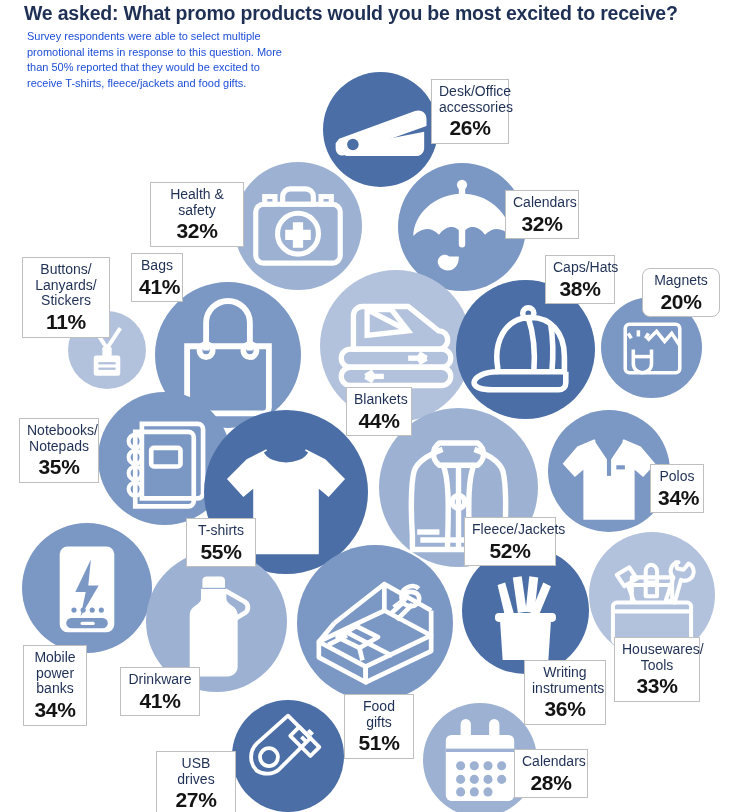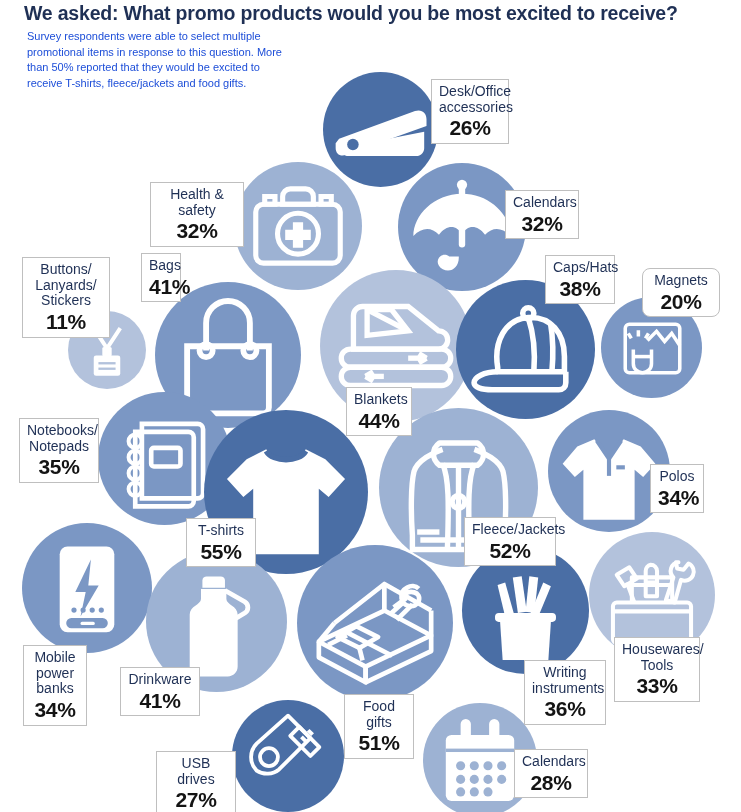--- a/index.html
+++ b/index.html
@@ -353,21 +353,21 @@
         <span class="pc">26%</span>
       </div>
       <div class="label" style="left: 505px; top: 190px; width: 74px;">
         <span class="nm">Calendars</span>
         <span class="pc">32%</span>
       </div>
       <div class="label" style="left: 150px; top: 182px; width: 94px;">
         <span class="nm">Health &amp; safety</span>
         <span class="pc">32%</span>
       </div>
-      <div class="label" style="left: 141px; top: 253px; width: 40px; text-align: center;">
+      <div class="label" style="left: 131px; top: 253px; width: 52px; text-align: center;">
         <span class="nm">Bags</span>
         <span class="pc">41%</span>
       </div>
       <div class="label" style="left: 346px; top: 387px; width: 66px;">
         <span class="nm">Blankets</span>
         <span class="pc">44%</span>
       </div>
       <div class="label" style="left: 545px; top: 255px; width: 70px;">
         <span class="nm">Caps/Hats</span>
         <span class="pc">38%</span>

